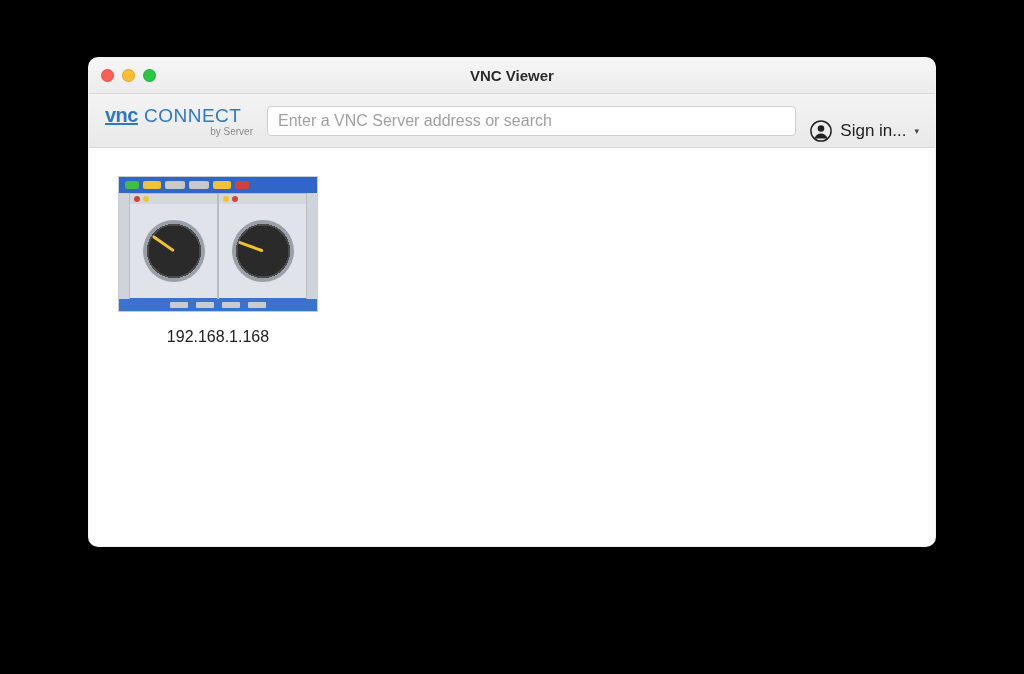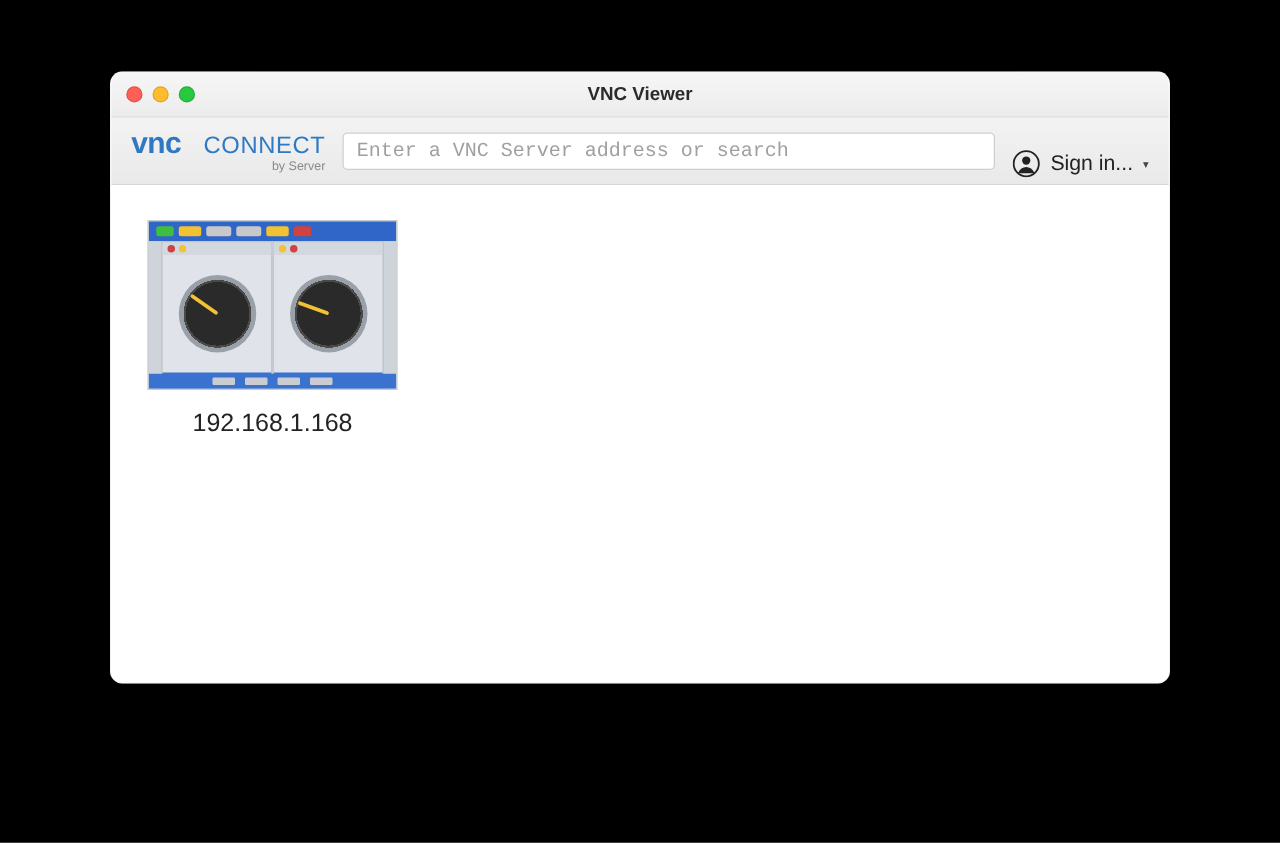--- a/index.html
+++ b/index.html
@@ -69,54 +69,53 @@
     flex-direction: column;
     line-height: 1;
     min-width: 148px;
   }
   .brand-line1 {
     display: flex;
     align-items: baseline;
     gap: 6px;
   }
   .brand-vnc {
-    font-size: 24px;
+    font-size: 20px;
     font-weight: 600;
     color: #2f79c4;
     letter-spacing: -0.5px;
     text-transform: lowercase;
+    text-decoration: underline;
   }
   .brand-connect {
     font-size: 19px;
     font-weight: 400;
     color: #2f79c4;
     letter-spacing: 0.5px;
     text-transform: uppercase;
-    margin-left: 12px;
   }
   .brand-sub {
     font-size: 10px;
     color: #8a8a8a;
     text-align: right;
     margin-top: 2px;
   }
   .search {
     flex: 1;
   }
   .search input {
     width: 100%;
     height: 30px;
     font-size: 16px;
     padding: 4px 10px;
     border: 1px solid #cfcfcf;
     border-radius: 4px;
     background: #ffffff;
     color: #737373;
     outline: none;
-    font-family: Liberation Mono, monospace;
   }
   .search input::placeholder { color: #a0a0a0; }
   .signin {
     display: flex;
     align-items: center;
     gap: 8px;
     cursor: default;
     user-select: none;
     color: #222;
     margin-top: 21px;
@@ -192,21 +191,21 @@
   }
   .panel-footer{height:12px; background:#3a72cf;}
   .thumb-bottombar{
     position:absolute; left:0; right:0; bottom:0; height:12px;
     background:#3a72cf;
     display:flex; gap:8px; align-items:center; justify-content:center;
   }
   .thumb-bottombar .btn{width:18px;height:6px;background:#c9ccd1;border-radius:1px;}
   .tile-label {
     margin-top: 16px;
-    font-size: 20px;
+    font-size: 16px;
     color: #222;
     text-align: center;
   }
 </style>
 </head>
 <body>
 
 <div class="stage">
   <div class="window">
 

